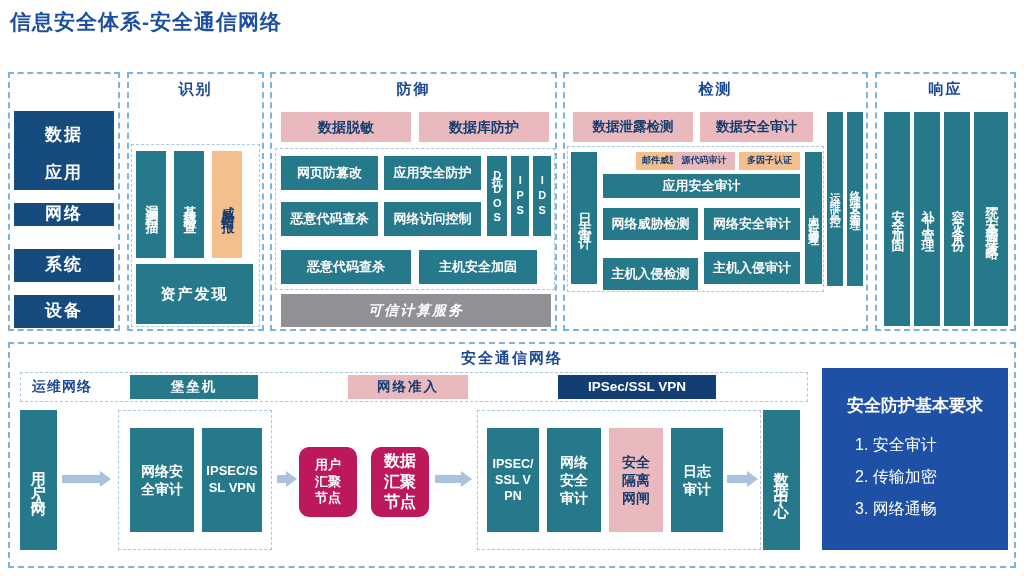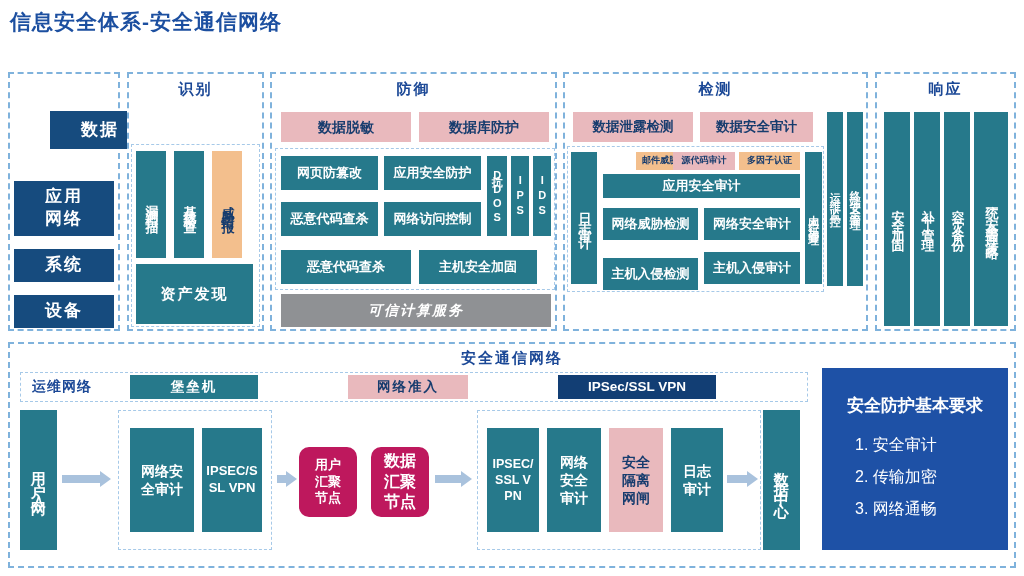--- a/index.html
+++ b/index.html
@@ -30,23 +30,23 @@
   .req-item { font-size:16px; font-weight:400; line-height:2; padding-left:8px; }
 </style>
 </head>
 <body>
 
 <div class="canvas">
 
   <div class="page-title" style="left:10px; top:8px;">信息安全体系-安全通信网络</div>
 
   <div class="panel" style="left:8px; top:72px; width:112px; height:259px;"></div>
-  <div class="b navy" style="left:14px; top:111px; width:100px; height:38px; font-size:17px; letter-spacing:2px;margin-left:36px;">数据</div>
-  <div class="b navy" style="left:14px; top:157px; width:100px; height:33px; font-size:17px; letter-spacing:2px;margin-top:24px;">应用</div>
-  <div class="b navy" style="left:14px; top:203px; width:100px; height:33px; font-size:17px; letter-spacing:2px;text-align:center;">网络</div>
+  <div class="b navy" style="left:14px; top:111px; width:100px; height:49px; font-size:17px; letter-spacing:2px;">数据</div>
+  <div class="b navy" style="left:14px; top:157px; width:100px; height:33px; font-size:17px; letter-spacing:2px;">应用</div>
+  <div class="b navy" style="left:14px; top:203px; width:100px; height:23px; font-size:17px; letter-spacing:2px;text-align:center;">网络</div>
   <div class="b navy" style="left:14px; top:249px; width:100px; height:33px; font-size:17px; letter-spacing:2px;">系统</div>
   <div class="b navy" style="left:14px; top:295px; width:100px; height:33px; font-size:17px; letter-spacing:2px;">设备</div>
 
   <div class="panel" style="left:127px; top:72px; width:137px; height:259px;"></div>
   <div class="hdr" style="left:127px; top:80px; width:137px;">识别</div>
   <div class="inner" style="left:131px; top:144px; width:129px; height:183px;"></div>
   <div class="b teal vert" style="left:136px; top:151px; width:30px; height:107px; font-size:13px; letter-spacing:5px;">漏洞扫描</div>
   <div class="b teal vert" style="left:174px; top:151px; width:30px; height:107px; font-size:13px; letter-spacing:5px;">基线检查</div>
   <div class="b orange vert" style="left:212px; top:151px; width:30px; height:107px; font-size:13px; letter-spacing:5px;">威胁情报</div>
   <div class="b teal" style="left:136px; top:264px; width:117px; height:60px; font-size:15px; letter-spacing:2px;">资产发现</div>

